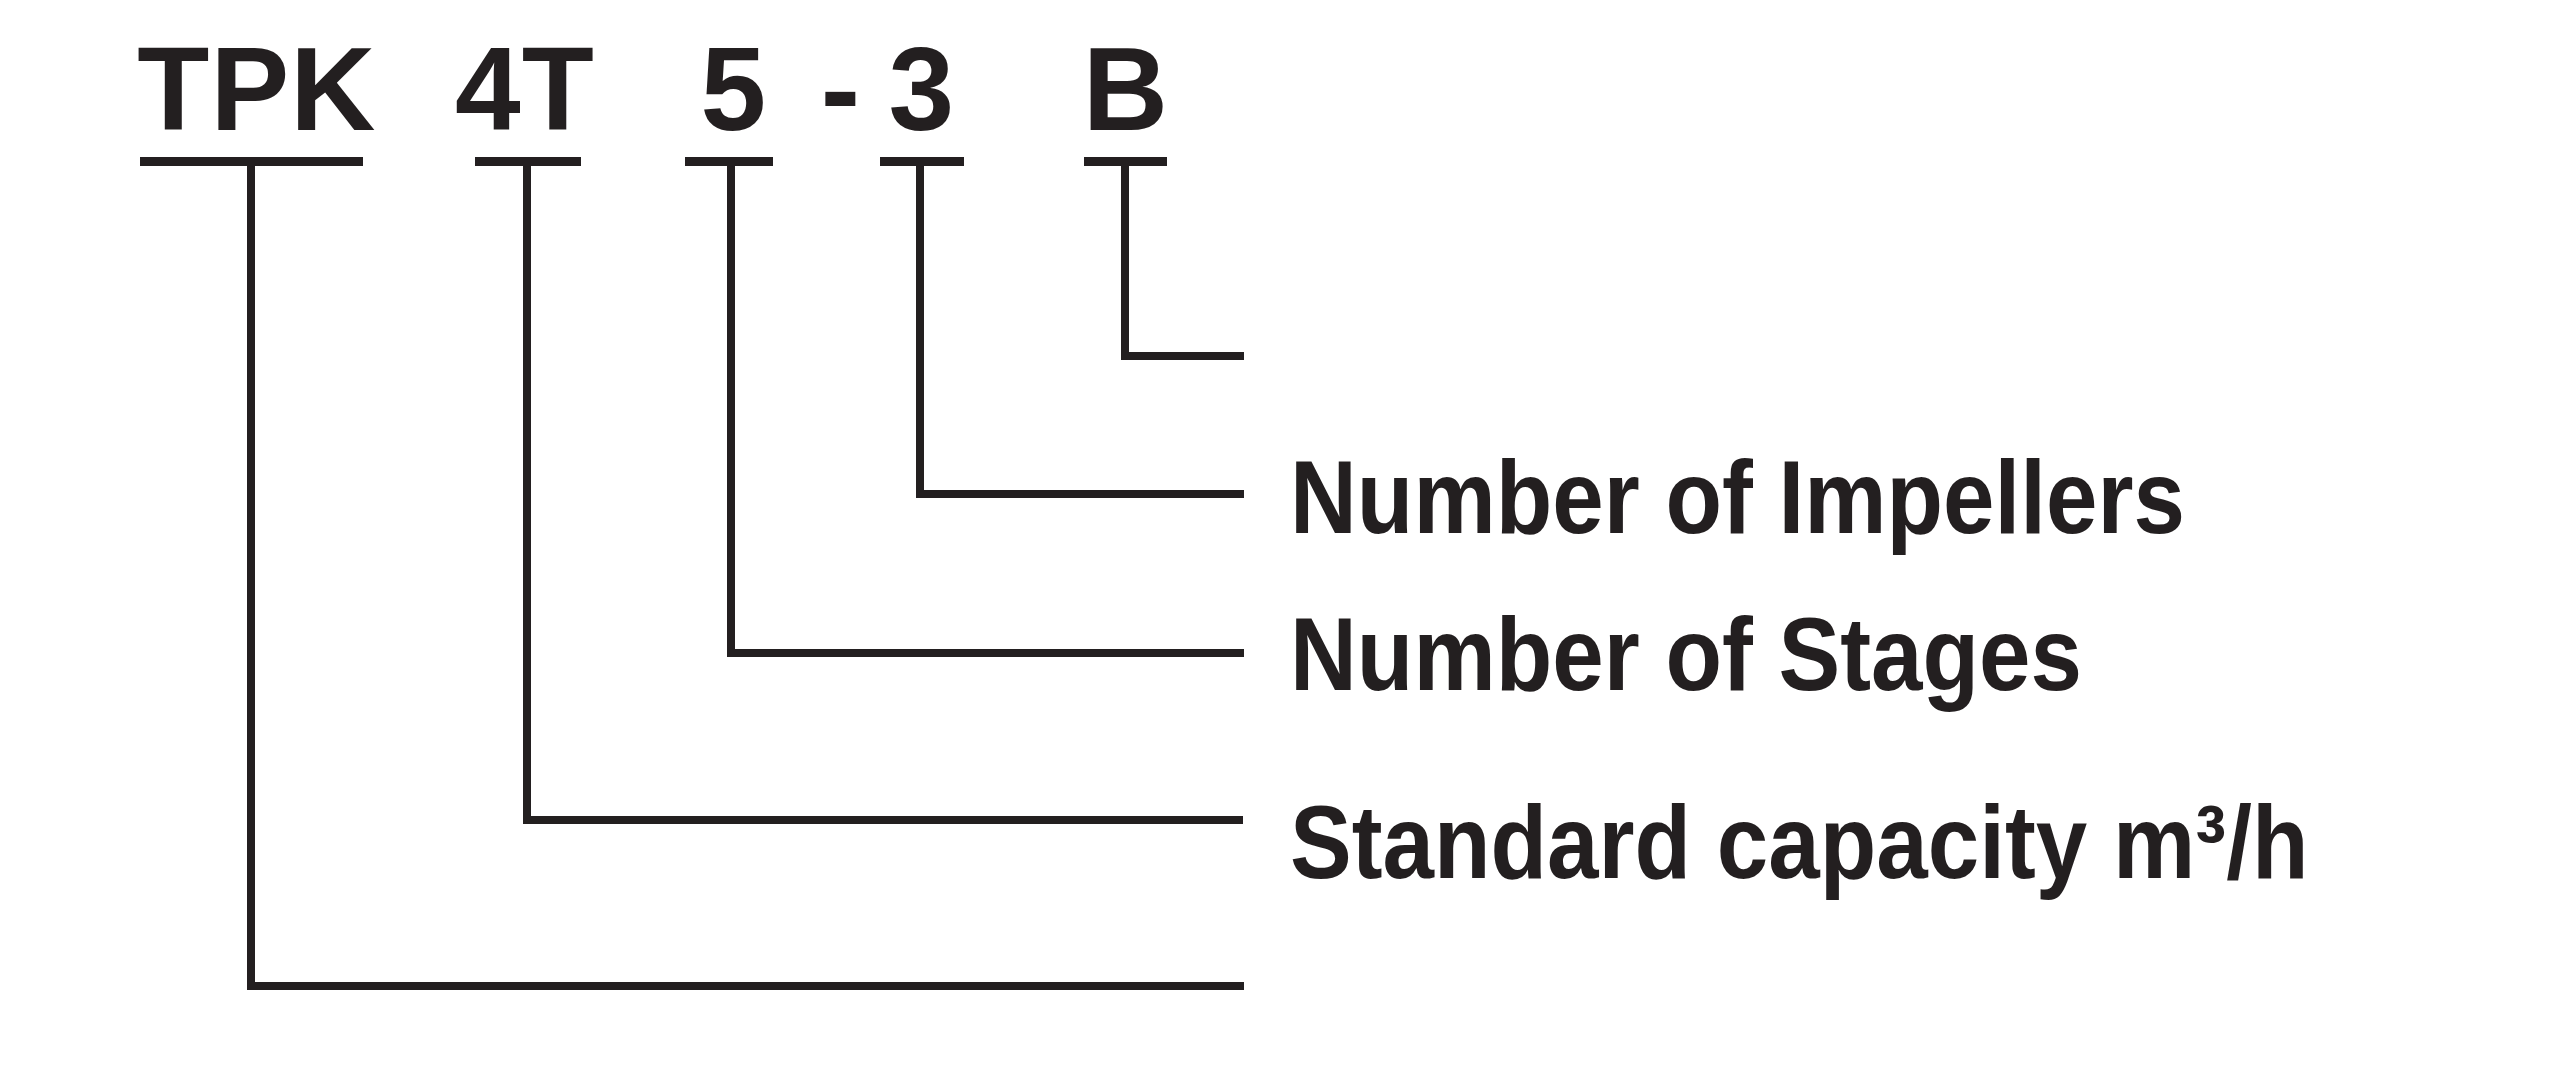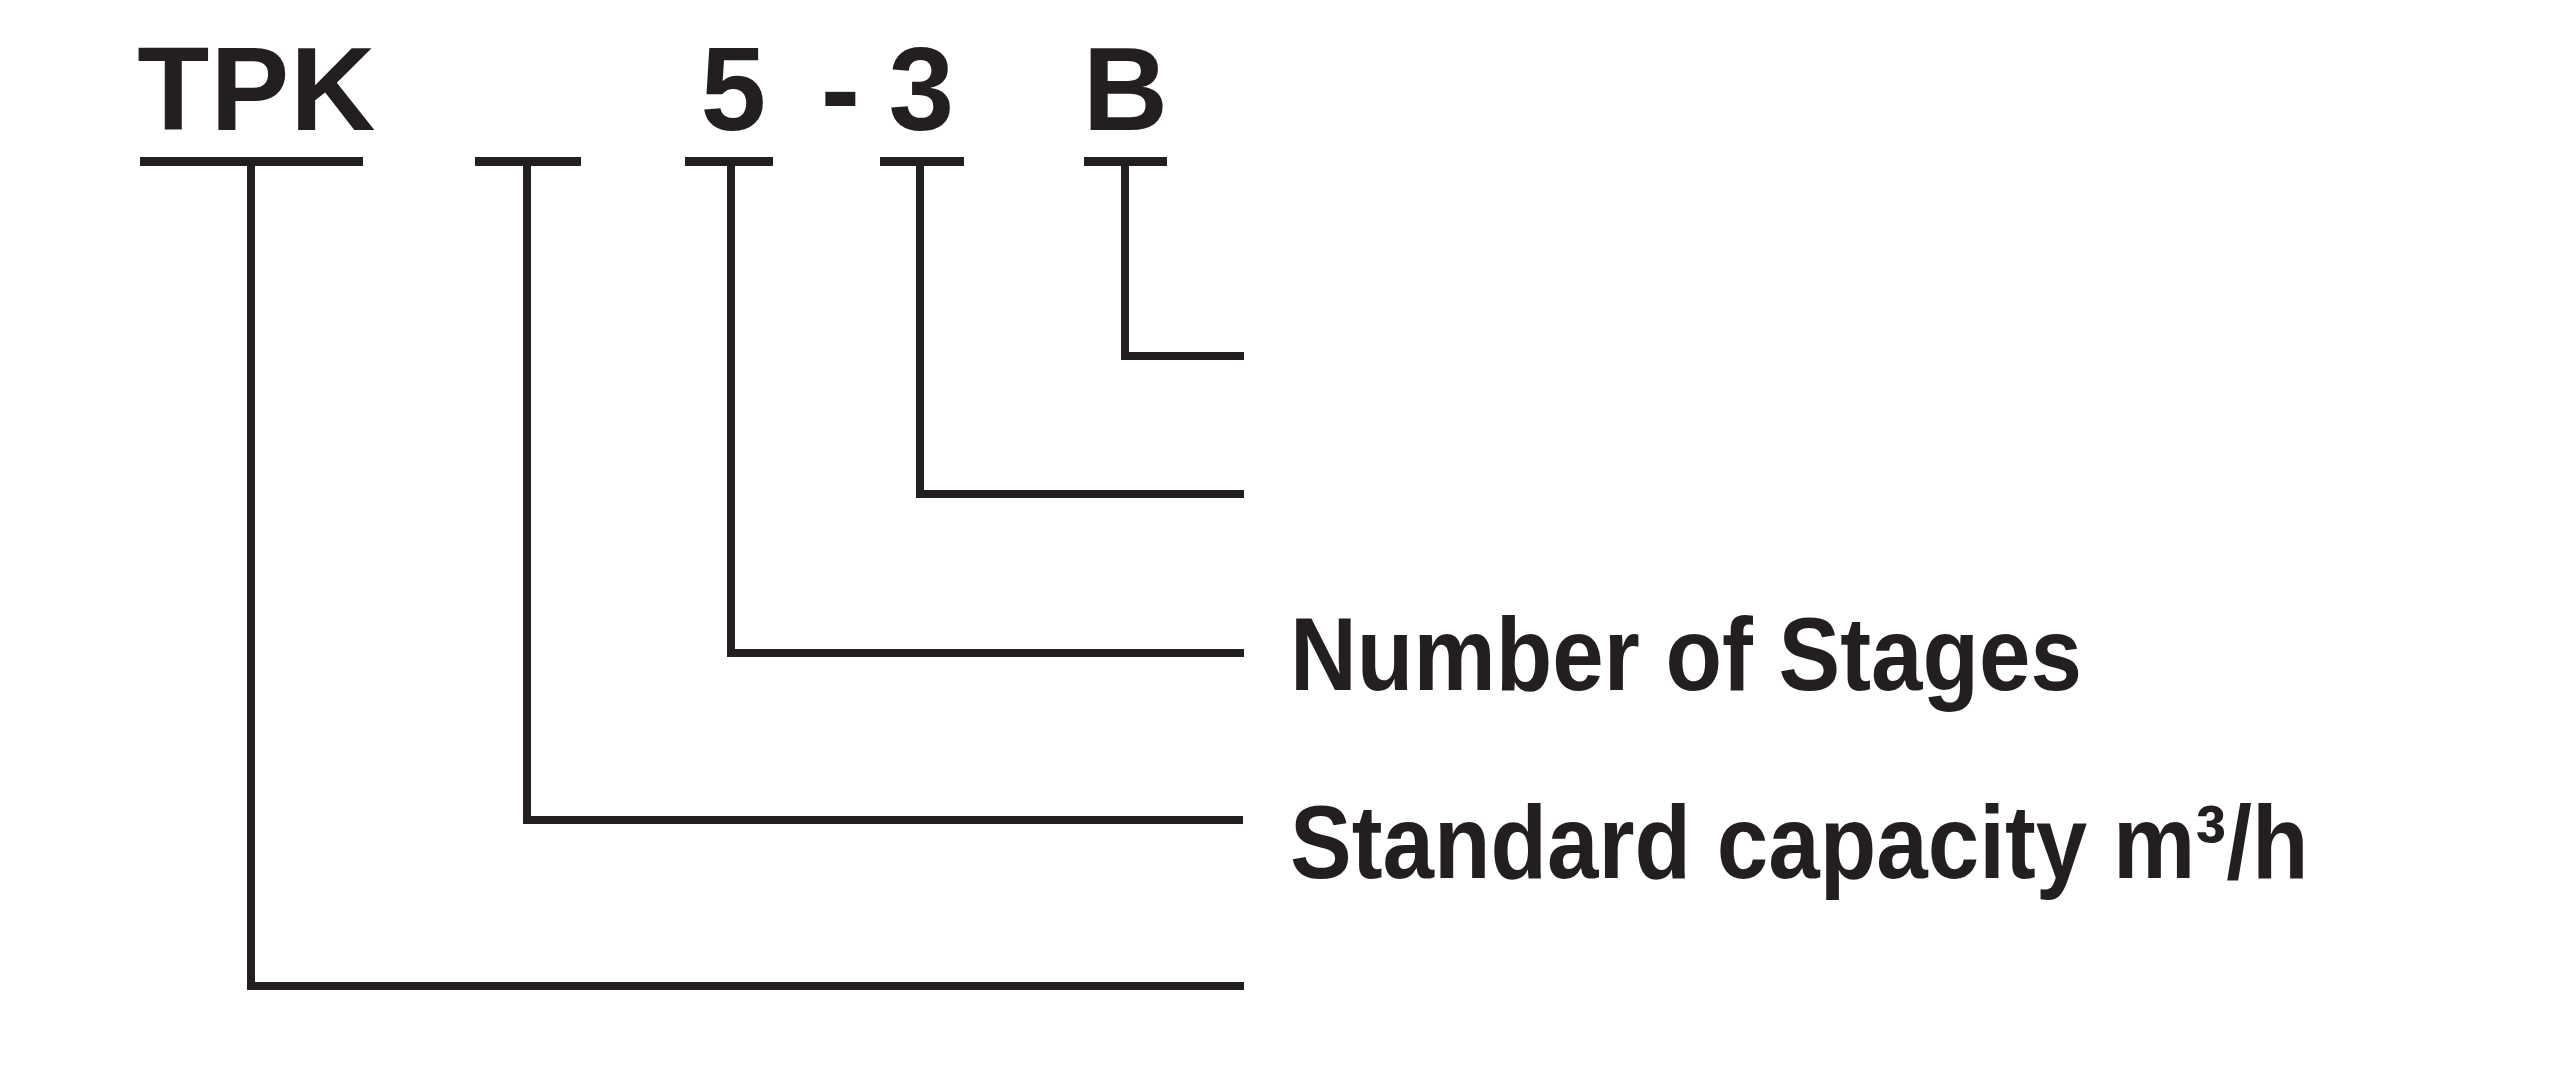--- a/index.html
+++ b/index.html
@@ -82,37 +82,41 @@
   .l-stages    { top: 654px; }
   .l-capacity  { top: 842px; }
   .l-model     { top: 986px; }
 </style>
 </head>
 <body>
 
 <div class="canvas">
 
   <span class="code-seg seg-tpk">TPK</span>
+  <span class="code-seg seg-4t">4T</span>
   <span class="code-seg seg-5">5</span>
   <span class="code-seg seg-hyphen">-</span>
   <span class="code-seg seg-3">3</span>
   <span class="code-seg seg-b">B</span>
 
   <div class="underline u-tpk"></div>
   <div class="underline u-4t"></div>
   <div class="underline u-5"></div>
   <div class="underline u-3"></div>
   <div class="underline u-b"></div>
 
   <div class="connector c-b"></div>
   <div class="connector c-3"></div>
   <div class="connector c-5"></div>
   <div class="connector c-4t"></div>
   <div class="connector c-tpk"></div>
 
+  <div class="label l-impellers">
+    <span>Number of Impellers</span>
+  </div>
   <div class="label l-stages">
     <span>Number of Stages</span>
   </div>
   <div class="label l-capacity">
     <span>Standard capacity m³/h</span>
   </div>
 
 </div>
 
 

